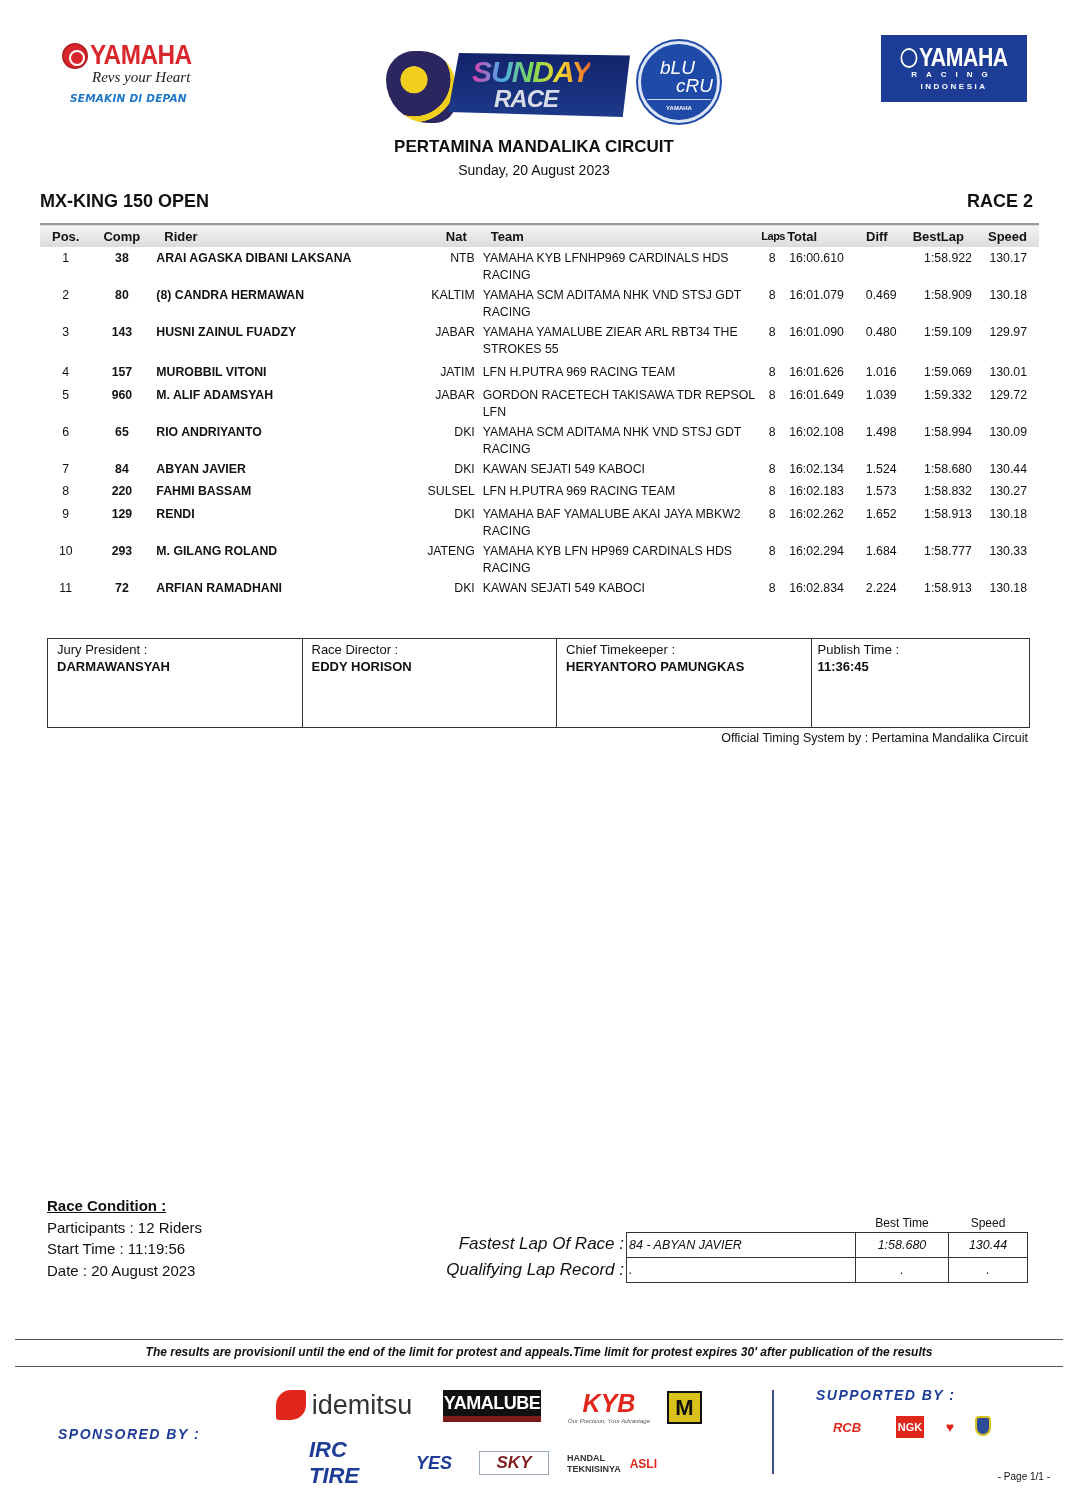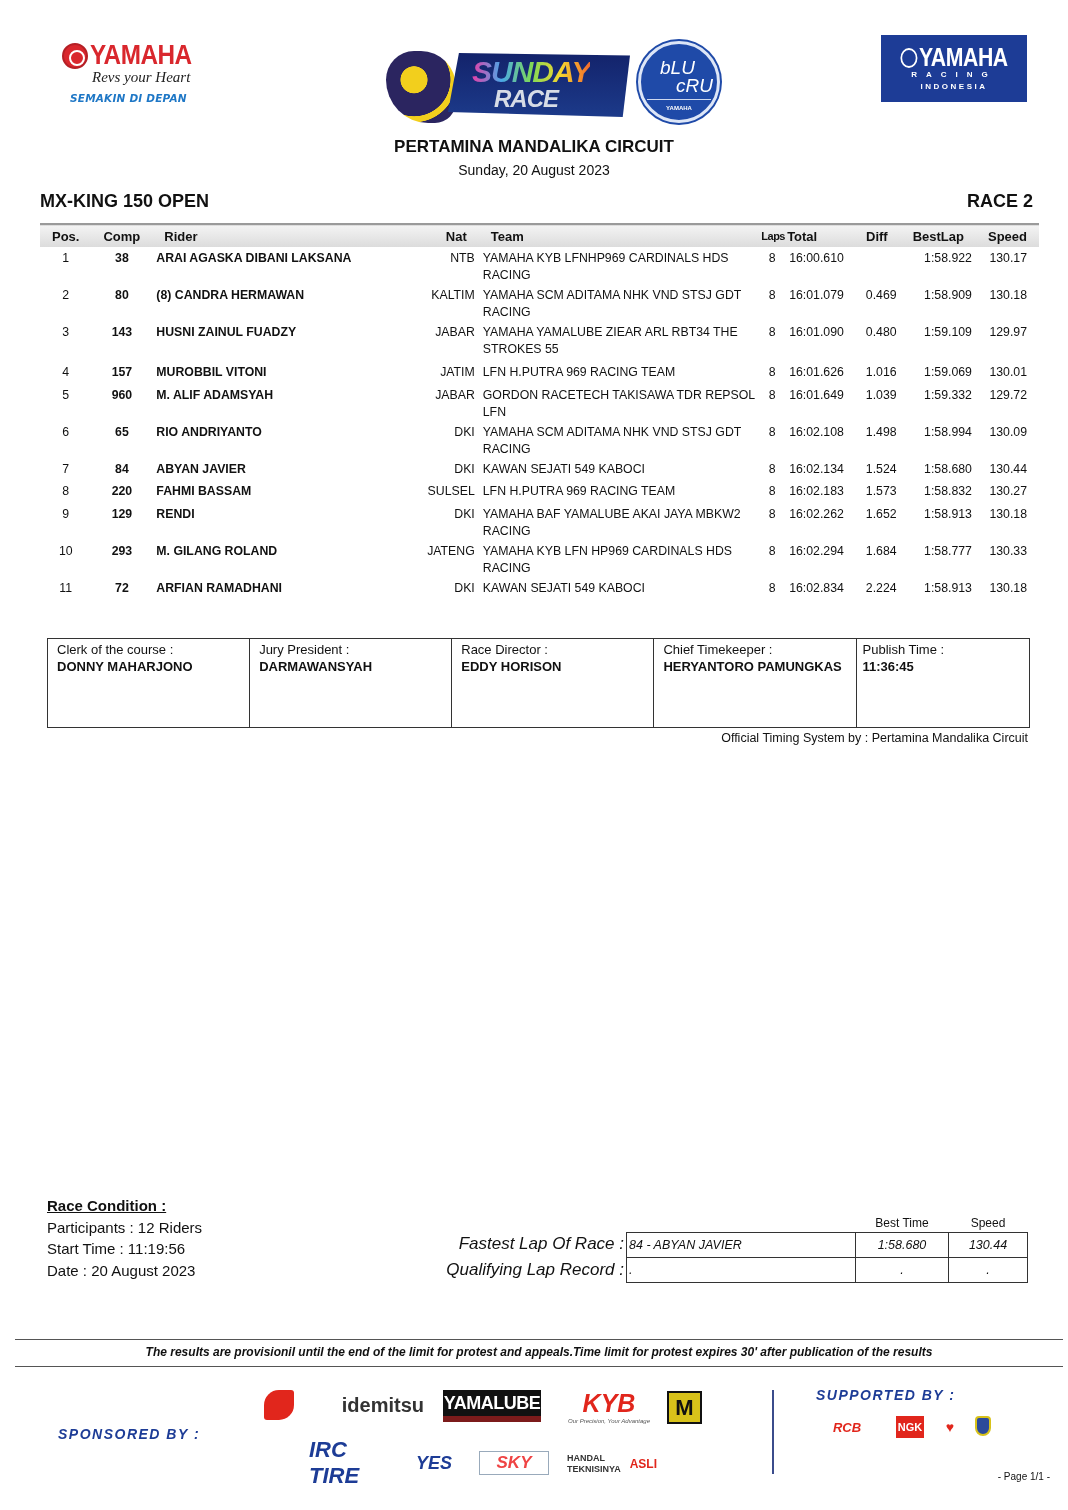--- a/index.html
+++ b/index.html
@@ -83,29 +83,29 @@
 
     
     .disc-line { position: absolute; left: 15px; width: 1048px; height: 1px; background: #555; }
     .disclaimer { position: absolute; left: 0; width: 1078px; top: 1345px; text-align: center; font-size: 12px; font-weight: bold; font-style: italic; }
 
     .sponsored { position: absolute; left: 58px; top: 1426px; font-size: 14px; font-weight: bold; font-style: italic; color: #1d3c96; letter-spacing: 1.5px; }
     .supported { position: absolute; left: 816px; top: 1387px; font-size: 14px; font-weight: bold; font-style: italic; color: #1d3c96; letter-spacing: 1.5px; }
     .vsep { position: absolute; left: 772px; top: 1390px; width: 2px; height: 84px; background: #3b4c8c; }
 
     .sp { position: absolute; display: flex; align-items: center; justify-content: center; font-weight: bold; }
-    .sp-idemitsu { left: 264px; top: 1388px; width: 160px; height: 34px; color: #333; font-weight: bold; font-size: 20px; justify-content: space-between; }
+    .sp-idemitsu { left: 264px; top: 1388px; width: 160px; height: 34px; color: #333; font-weight: normal; font-size: 27px; justify-content: center; }
     .sp-idemitsu .mark { width: 30px; height: 30px; background: #e1261c; border-radius: 50% 10% 50% 10%; margin-right: 6px; }
     .sp-yamalube { left: 443px; top: 1390px; width: 98px; height: 32px; background: #111; color: #fff; font-size: 18px; border-bottom: 6px solid #7c1b1b; transform-origin: center; letter-spacing: -0.5px; }
     .sp-kyb { left: 565px; top: 1389px; width: 88px; height: 34px; color: #e1261c; font-size: 25px; font-style: italic; flex-direction: column; }
     .sp-kyb small { font-size: 6px; color: #555; font-weight: normal; font-style: italic; }
     .sp-motobatt { left: 667px; top: 1391px; width: 35px; height: 33px; background: #d8c21a; color: #111; font-size: 22px; border: 2px solid #111; }
     .sp-irc { left: 309px; top: 1449px; width: 82px; height: 28px; color: #1d3c96; font-size: 22px; font-style: italic; }
     .sp-yes { left: 408px; top: 1449px; width: 52px; height: 28px; color: #1d3c96; font-size: 18px; font-style: italic; }
-    .sp-sky { left: 479px; top: 1451px; width: 70px; height: 24px; border: 1px solid #9ab; color: #ef4444; font-size: 17px; font-style: italic; }
+    .sp-sky { left: 479px; top: 1451px; width: 70px; height: 24px; border: 1px solid #9ab; color: #7f1d1d; font-size: 17px; font-style: italic; }
     .sp-handal { left: 567px; top: 1451px; width: 90px; height: 26px; font-size: 9px; flex-direction: row; color: #333; line-height: 11px; }
     .sp-handal span.b { color: #e1261c; font-size: 12px; }
 
     .su { position: absolute; top: 1416px; height: 22px; display: flex; align-items: center; justify-content: center; font-weight: bold; font-size: 11px; }
     .su-rcb { left: 816px; width: 62px; color: #e1261c; font-style: italic; font-size: 13px; }
     .su-ngk { left: 896px; width: 28px; background: #e1261c; color: #fff; font-size: 11px; }
     .su-3 { left: 940px; width: 20px; color: #e1261c; font-size: 14px; }
     .su-4 { left: 975px; width: 16px; height: 20px; background: #2b4a9a; border-radius: 4px 4px 8px 8px; border: 2px solid #d8c21a; }
 
     .page-no { position: absolute; right: 18px; top: 1471px; font-size: 10px; }
@@ -292,24 +292,20 @@
         <td class="c-laps">8</td>
         <td class="c-total">16:02.834</td>
         <td class="c-diff">2.224</td>
         <td class="c-best">1:58.913</td>
         <td class="c-speed">130.18</td>
       </tr>
     </tbody>
 </table>
 
 <div class="officials">
-  <div class="off-cell">
-    <div class="off-label">Clerk of the course :</div>
-    <div class="off-value">DONNY MAHARJONO</div>
-  </div>
   <div class="off-cell">
     <div class="off-label">Jury President :</div>
     <div class="off-value">DARMAWANSYAH</div>
   </div>
   <div class="off-cell">
     <div class="off-label">Race Director :</div>
     <div class="off-value">EDDY HORISON</div>
   </div>
   <div class="off-cell">
     <div class="off-label">Chief Timekeeper :</div>

